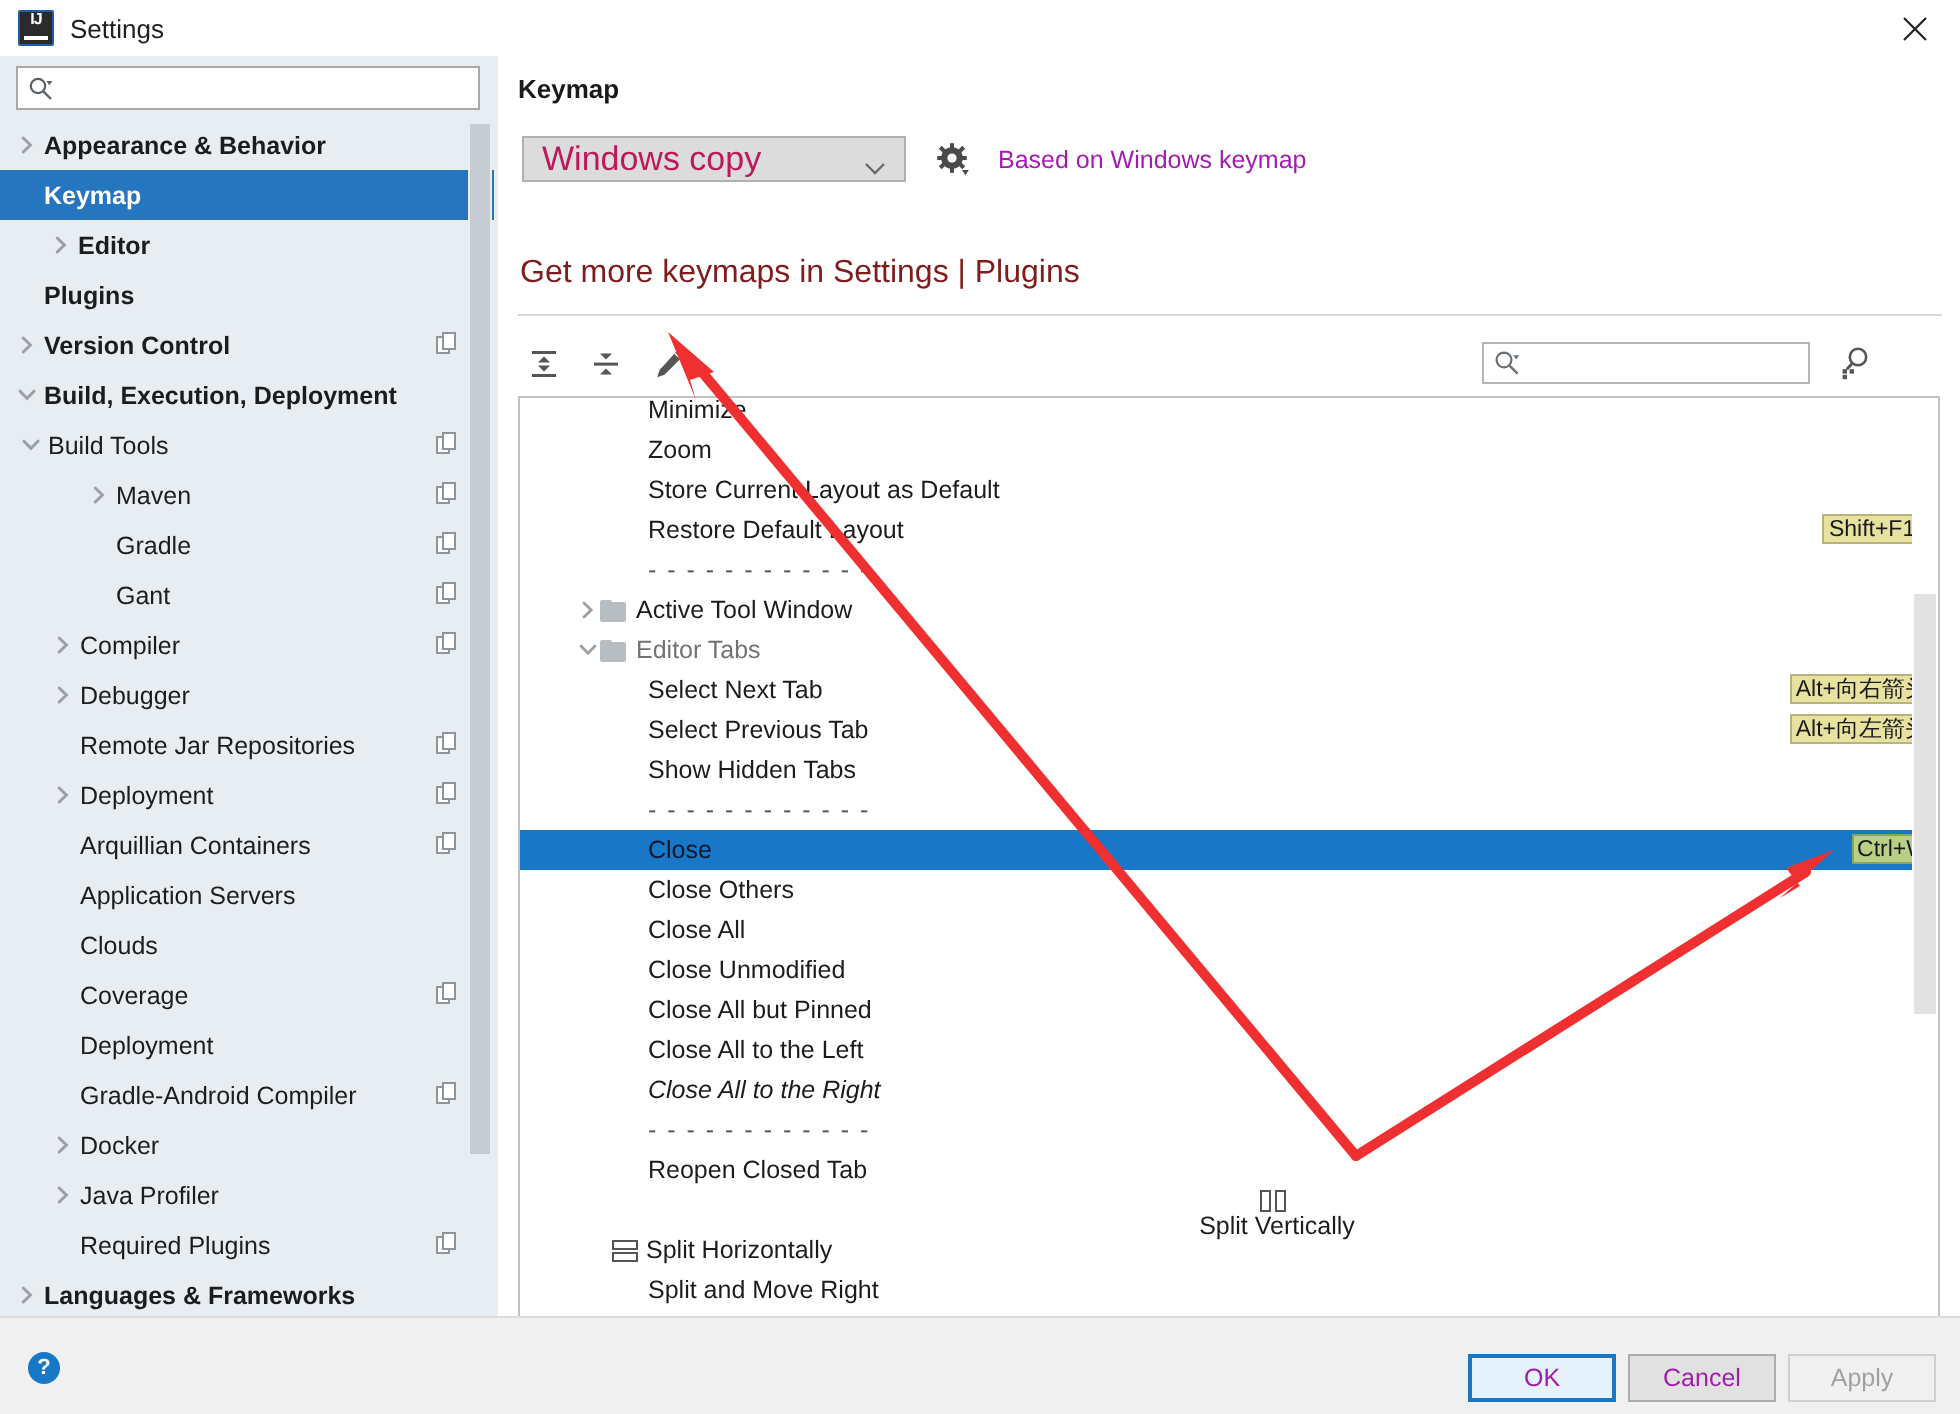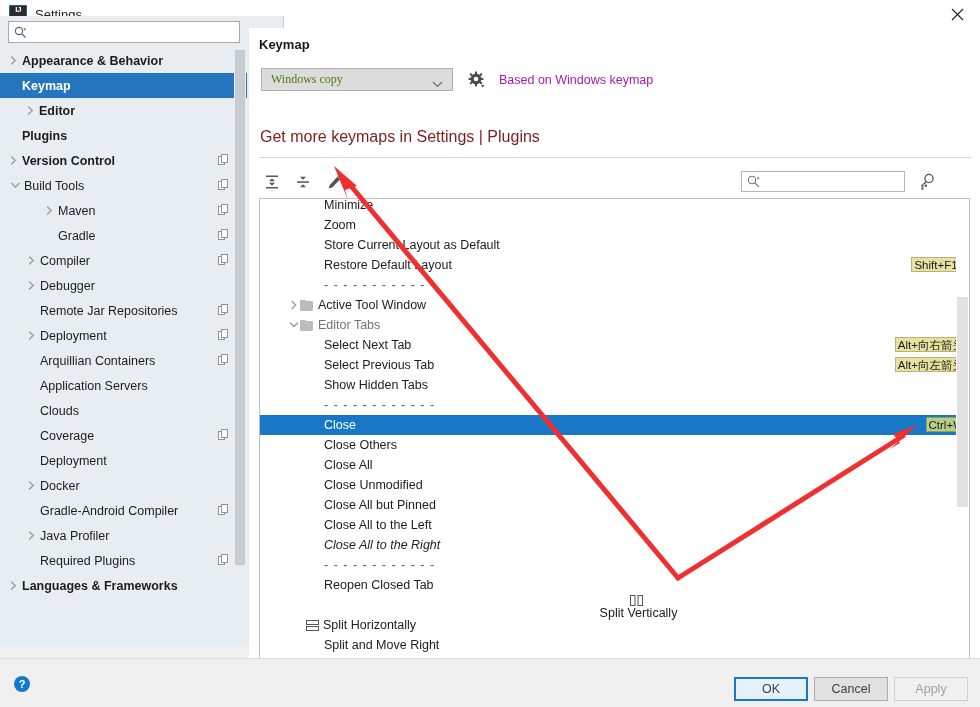--- a/index.html
+++ b/index.html
@@ -53,21 +53,21 @@
   .tb-close {
     position: absolute; right: 0; top: 0;
     width: 46px; height: 28px;
     display: flex; align-items: center; justify-content: center;
     cursor: default;
   }
   .tb-close svg { display: block; }
 
   
   .sidebar {
-    position: absolute; left: 0; top: 16px;
+    position: absolute; left: 0; top: 28px;
     width: 284px; height: 630px;
     background: #e8edf2;
     box-sizing: border-box;
     border-right: 1px solid #c8cdd2;
     overflow: hidden;
   }
   .side-search {
     position: absolute; left: 8px; top: 5px;
     width: 232px; height: 22px;
     background: #ffffff;
@@ -140,21 +140,21 @@
   .keymap-select {
     position: absolute; left: 12px; top: 40px;
     width: 192px; height: 23px;
     background: #dcdcdc;
     border: 1px solid #b0b0b0;
     box-sizing: border-box;
     display: flex; align-items: center;
     cursor: default;
   }
   .keymap-select .kv {
-    margin-left: 9px; font-size: 12px; color: #4d7c0f; font-family: Liberation Serif, serif;
+    margin-left: 9px; font-size: 17px; color: #be185d;
   }
   .keymap-select .chev {
     position: absolute; right: 9px; top: 8px;
   }
   .gear-btn {
     position: absolute; left: 218px; top: 42px;
     width: 20px; height: 20px;
     cursor: default;
   }
   .based-on {
@@ -210,21 +210,21 @@
   }
   .a-rows { position: absolute; left: 0; top: 0; width: 711px; }
   .a-row {
     position: relative;
     height: 20px;
     display: flex; align-items: center;
     white-space: nowrap;
     cursor: default;
   }
   .a-row.sel { background: #1877c6; }
-  .a-row.sel .a-label { color: #ffffff; }
+  .a-row.sel .a-label { color: #0f172a; }
   .a-arrow { width: 12px; height: 12px; flex: none; }
   .a-folder {
     width: 13px; height: 11px; flex: none;
     margin-right: 5px;
     position: relative;
   }
   .a-folder .fshape {
     position: absolute; left: 0; top: 1px;
     width: 13px; height: 10px;
     background: #b8bdc2;
@@ -283,21 +283,21 @@
     cursor: default;
   }
   .btn {
     position: absolute; top: 18px;
     height: 24px; width: 74px;
     background: #e1e1e1;
     border: 1px solid #adadad;
     box-sizing: border-box;
     font-family: "Liberation Sans", sans-serif;
     font-size: 12.5px;
-    color: #404040;
+    color: #a21caf;
     display: flex; align-items: center; justify-content: center;
     cursor: default;
   }
   .btn.ok { left: 734px; border: 2px solid #1878c8; background: #e5f1fb; }
   .btn.cancel { left: 814px; }
   .btn.apply { left: 894px; color: #a0a0a0; border-color: #d0d0d0; background: #f0f0f0; }
 
   
   .annot {
     position: absolute; left: 0; top: 0;
@@ -374,20 +374,28 @@
               </svg>
             </span>
             <span class="s-label bold">Version Control</span>
             <span class="s-copy">
               <svg width="11" height="11" viewBox="0 0 11 11">
                 <rect x="0.5" y="2.5" width="6" height="8" stroke="#8d949b" stroke-width="1" fill="#fff"></rect>
                 <rect x="3.5" y="0.5" width="6" height="8" stroke="#8d949b" stroke-width="1" fill="#fff"></rect>
               </svg>
             </span>
           </div>
+          <div class="s-row" style="padding-left: 8px;">
+            <span class="s-arrow">
+              <svg width="11" height="11" viewBox="0 0 11 11">
+                <path d="M2 3.6 L5.5 7.2 L9 3.6" stroke="#9aa0a6" stroke-width="1.5" fill="none" stroke-linecap="round"></path>
+              </svg>
+            </span>
+            <span class="s-label bold">Build, Execution, Deployment</span>
+          </div>
           <div class="s-row" style="padding-left: 10px;">
             <span class="s-arrow">
               <svg width="11" height="11" viewBox="0 0 11 11">
                 <path d="M2 3.6 L5.5 7.2 L9 3.6" stroke="#9aa0a6" stroke-width="1.5" fill="none" stroke-linecap="round"></path>
               </svg>
             </span>
             <span class="s-label">Build Tools</span>
             <span class="s-copy">
               <svg width="11" height="11" viewBox="0 0 11 11">
                 <rect x="0.5" y="2.5" width="6" height="8" stroke="#8d949b" stroke-width="1" fill="#fff"></rect>
@@ -416,20 +424,34 @@
               </svg>
             </span>
             <span class="s-label">Gradle</span>
             <span class="s-copy">
               <svg width="11" height="11" viewBox="0 0 11 11">
                 <rect x="0.5" y="2.5" width="6" height="8" stroke="#8d949b" stroke-width="1" fill="#fff"></rect>
                 <rect x="3.5" y="0.5" width="6" height="8" stroke="#8d949b" stroke-width="1" fill="#fff"></rect>
               </svg>
             </span>
           </div>
+          <div class="s-row" style="padding-left: 44px;">
+            <span class="s-arrow none">
+              <svg width="11" height="11" viewBox="0 0 11 11">
+                <path d="M3.6 2 L7.2 5.5 L3.6 9" stroke="#9aa0a6" stroke-width="1.5" fill="none" stroke-linecap="round"></path>
+              </svg>
+            </span>
+            <span class="s-label">Gant</span>
+            <span class="s-copy">
+              <svg width="11" height="11" viewBox="0 0 11 11">
+                <rect x="0.5" y="2.5" width="6" height="8" stroke="#8d949b" stroke-width="1" fill="#fff"></rect>
+                <rect x="3.5" y="0.5" width="6" height="8" stroke="#8d949b" stroke-width="1" fill="#fff"></rect>
+              </svg>
+            </span>
+          </div>
           <div class="s-row" style="padding-left: 26px;">
             <span class="s-arrow">
               <svg width="11" height="11" viewBox="0 0 11 11">
                 <path d="M3.6 2 L7.2 5.5 L3.6 9" stroke="#9aa0a6" stroke-width="1.5" fill="none" stroke-linecap="round"></path>
               </svg>
             </span>
             <span class="s-label">Compiler</span>
             <span class="s-copy">
               <svg width="11" height="11" viewBox="0 0 11 11">
                 <rect x="0.5" y="2.5" width="6" height="8" stroke="#8d949b" stroke-width="1" fill="#fff"></rect>
@@ -519,40 +541,40 @@
           </div>
           <div class="s-row" style="padding-left: 26px;">
             <span class="s-arrow none">
               <svg width="11" height="11" viewBox="0 0 11 11">
                 <path d="M3.6 2 L7.2 5.5 L3.6 9" stroke="#9aa0a6" stroke-width="1.5" fill="none" stroke-linecap="round"></path>
               </svg>
             </span>
             <span class="s-label">Deployment</span>
           </div>
           <div class="s-row" style="padding-left: 26px;">
+            <span class="s-arrow none">
+              <svg width="11" height="11" viewBox="0 0 11 11">
+                <path d="M3.6 2 L7.2 5.5 L3.6 9" stroke="#9aa0a6" stroke-width="1.5" fill="none" stroke-linecap="round"></path>
+              </svg>
+            </span>
+            <span class="s-label">Gradle-Android Compiler</span>
+            <span class="s-copy">
+              <svg width="11" height="11" viewBox="0 0 11 11">
+                <rect x="0.5" y="2.5" width="6" height="8" stroke="#8d949b" stroke-width="1" fill="#fff"></rect>
+                <rect x="3.5" y="0.5" width="6" height="8" stroke="#8d949b" stroke-width="1" fill="#fff"></rect>
+              </svg>
+            </span>
+          </div>
+          <div class="s-row" style="padding-left: 26px;">
             <span class="s-arrow">
               <svg width="11" height="11" viewBox="0 0 11 11">
                 <path d="M3.6 2 L7.2 5.5 L3.6 9" stroke="#9aa0a6" stroke-width="1.5" fill="none" stroke-linecap="round"></path>
               </svg>
             </span>
             <span class="s-label">Docker</span>
-          </div>
-          <div class="s-row" style="padding-left: 26px;">
-            <span class="s-arrow none">
-              <svg width="11" height="11" viewBox="0 0 11 11">
-                <path d="M3.6 2 L7.2 5.5 L3.6 9" stroke="#9aa0a6" stroke-width="1.5" fill="none" stroke-linecap="round"></path>
-              </svg>
-            </span>
-            <span class="s-label">Gradle-Android Compiler</span>
-            <span class="s-copy">
-              <svg width="11" height="11" viewBox="0 0 11 11">
-                <rect x="0.5" y="2.5" width="6" height="8" stroke="#8d949b" stroke-width="1" fill="#fff"></rect>
-                <rect x="3.5" y="0.5" width="6" height="8" stroke="#8d949b" stroke-width="1" fill="#fff"></rect>
-              </svg>
-            </span>
           </div>
           <div class="s-row" style="padding-left: 26px;">
             <span class="s-arrow">
               <svg width="11" height="11" viewBox="0 0 11 11">
                 <path d="M3.6 2 L7.2 5.5 L3.6 9" stroke="#9aa0a6" stroke-width="1.5" fill="none" stroke-linecap="round"></path>
               </svg>
             </span>
             <span class="s-label">Java Profiler</span>
           </div>
           <div class="s-row" style="padding-left: 26px;">

